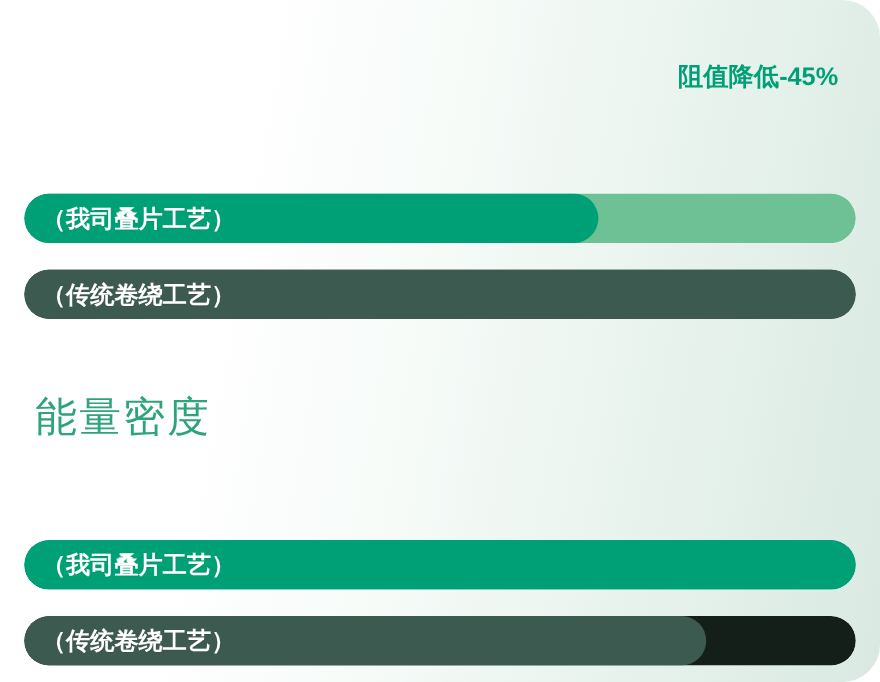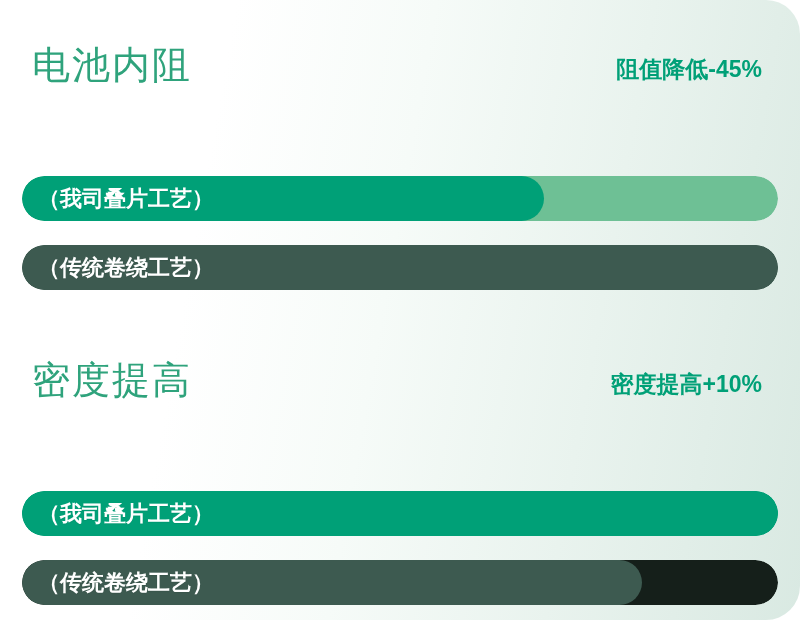--- a/index.html
+++ b/index.html
@@ -82,21 +82,20 @@
     text-shadow:0 1px 1px rgba(0,0,0,0.06);
   }
 </style>
 </head>
 <body>
 
 <div class="canvas">
 
   <div class="group group-1">
     <div class="group-head">
-      <div class="metric-title">电池内阻</div>
       <div class="metric-delta">阻值降低-45%</div>
     </div>
 
     <div class="bars">
 
       <div class="bar bar-a">
         <div class="bar-track" style="background: rgb(110, 192, 149);"></div>
         <div class="bar-fill" style="background: rgb(0, 160, 119); width: 69%;"></div>
         <div class="bar-label">（我司叠片工艺）</div>
       </div>
@@ -105,22 +104,21 @@
         <div class="bar-track" style="background: rgb(61, 90, 80);"></div>
         <div class="bar-fill" style="background: rgb(61, 90, 80); width: 100%;"></div>
         <div class="bar-label">（传统卷绕工艺）</div>
       </div>
 
     </div>
   </div>
 
   <div class="group group-2">
     <div class="group-head">
-      <div class="metric-title">密度提高</div>
-      <div class="metric-delta">密度提高+10%</div>
+      <div class="metric-title">能量密度</div>
     </div>
 
     <div class="bars">
 
       <div class="bar bar-a">
         <div class="bar-track" style="background: rgb(0, 160, 119);"></div>
         <div class="bar-fill" style="background: rgb(0, 160, 119); width: 100%;"></div>
         <div class="bar-label">（我司叠片工艺）</div>
       </div>
 

